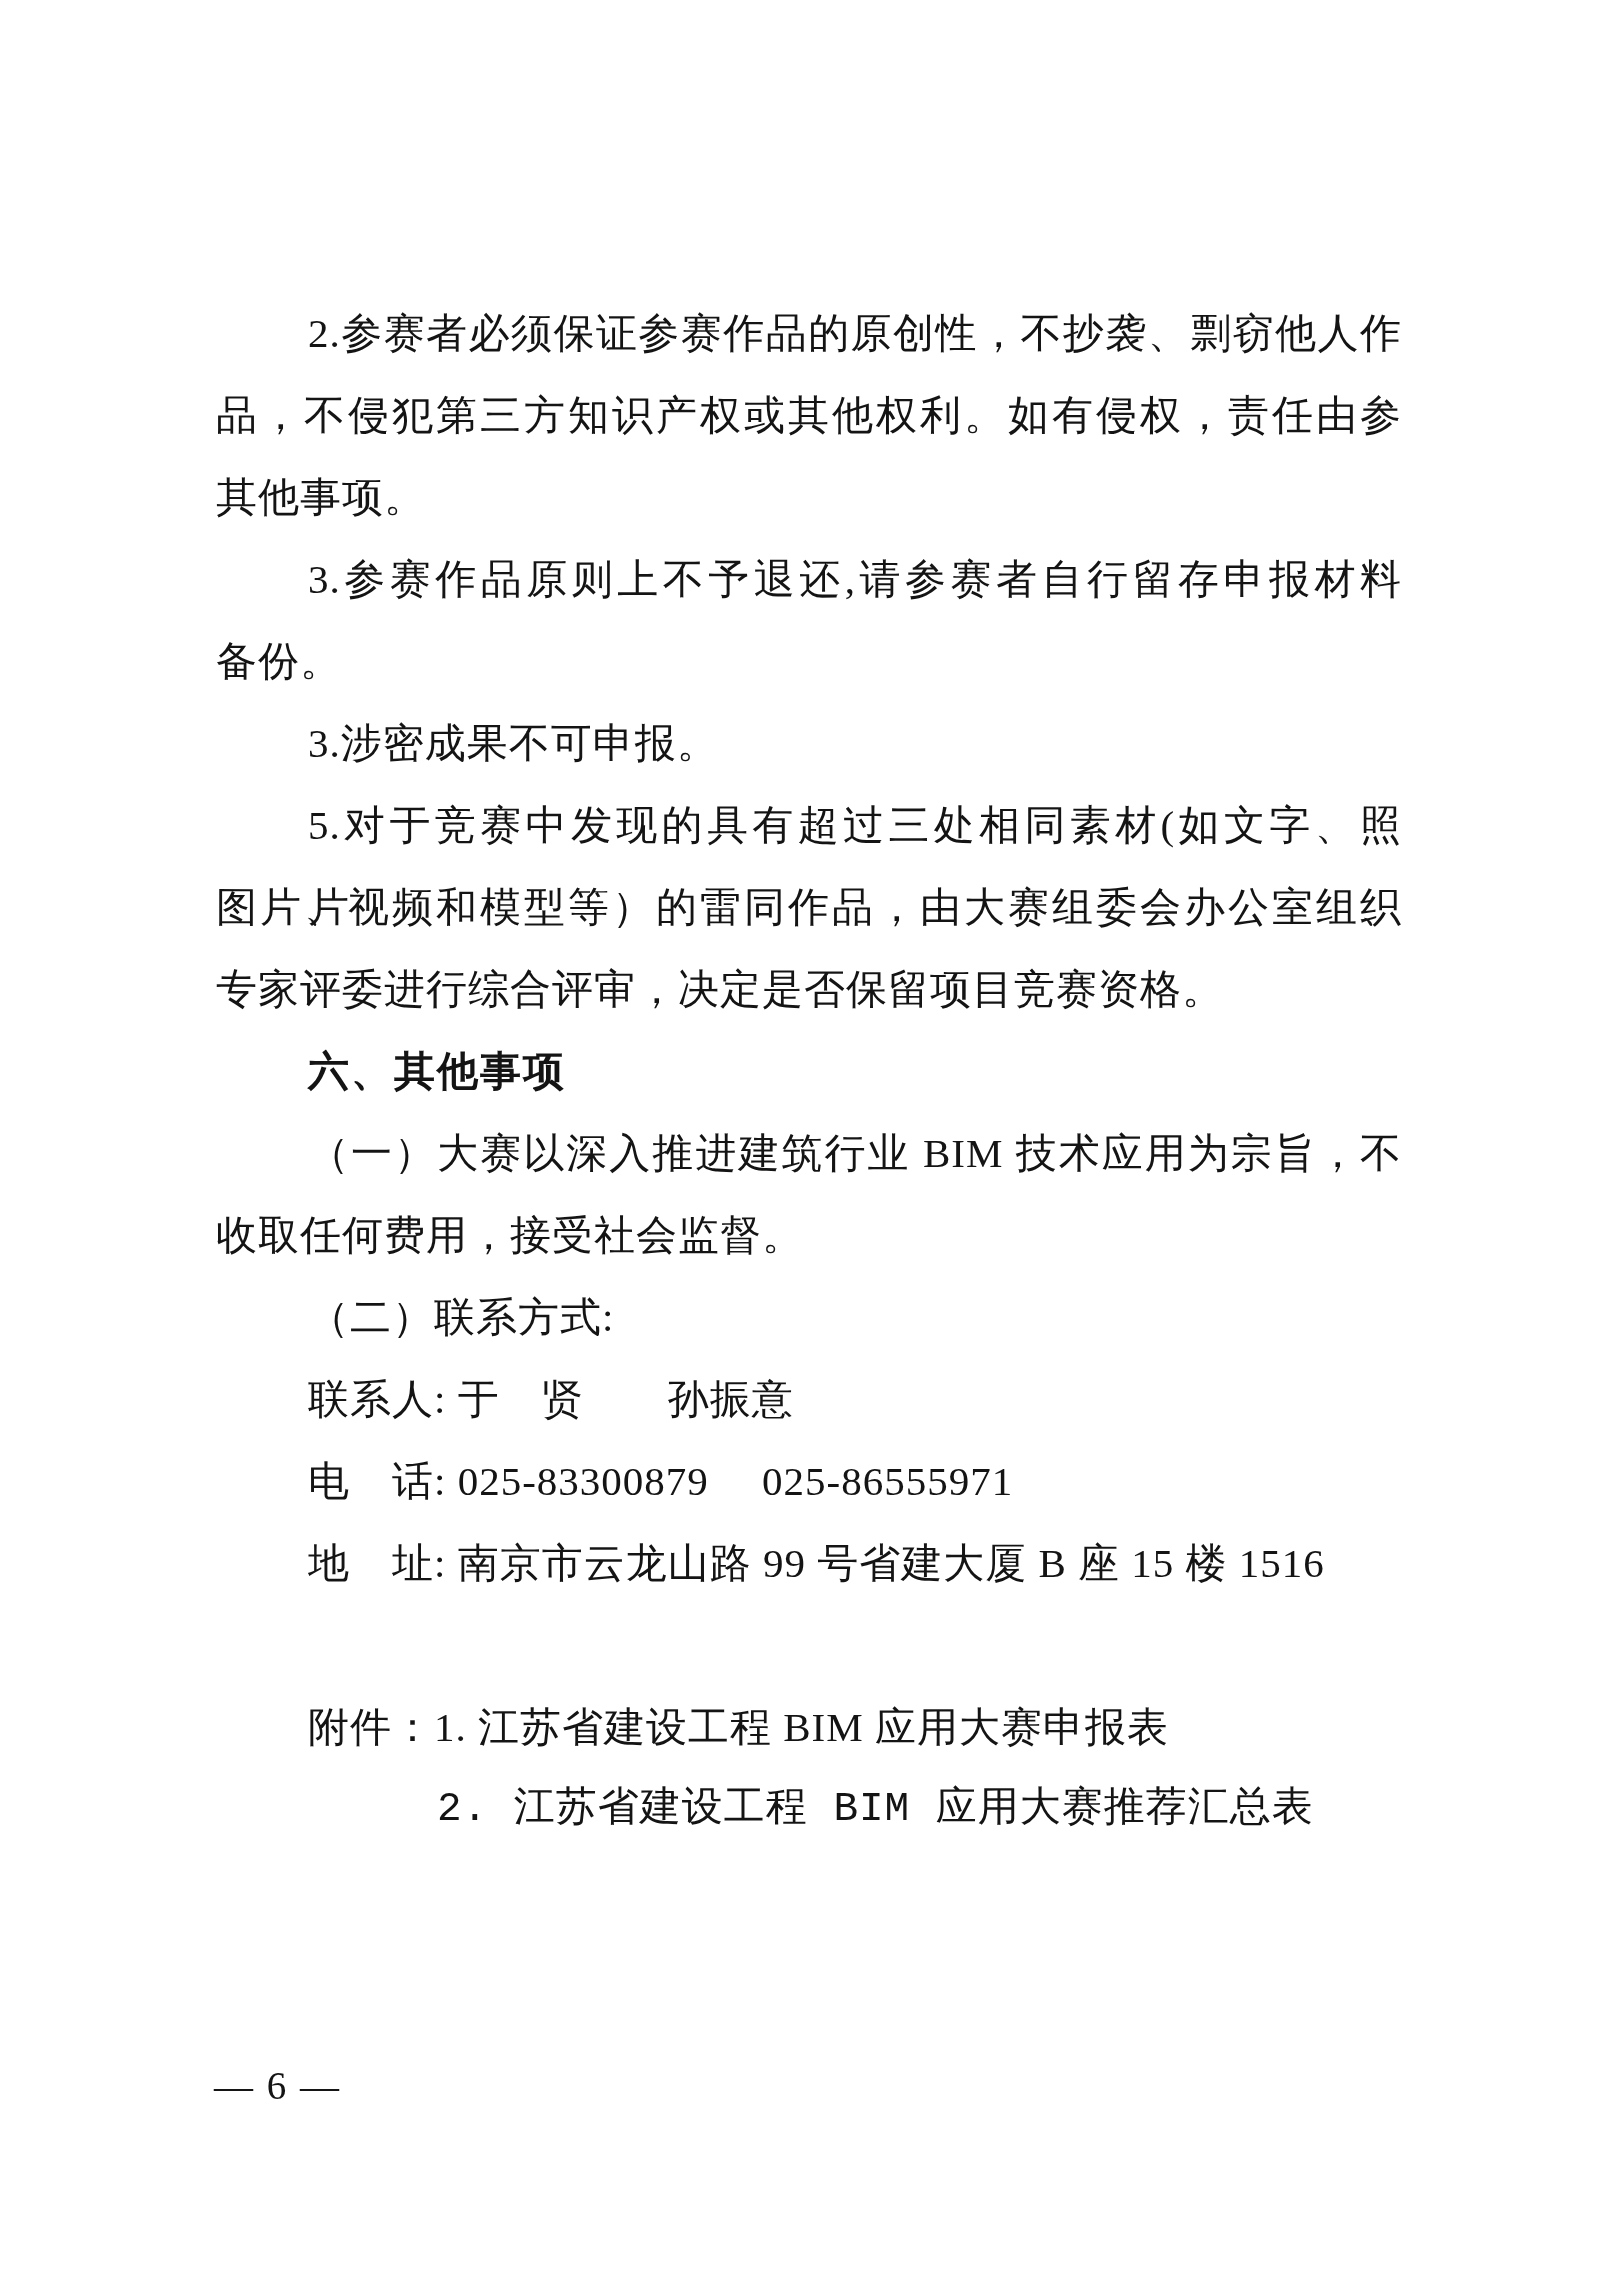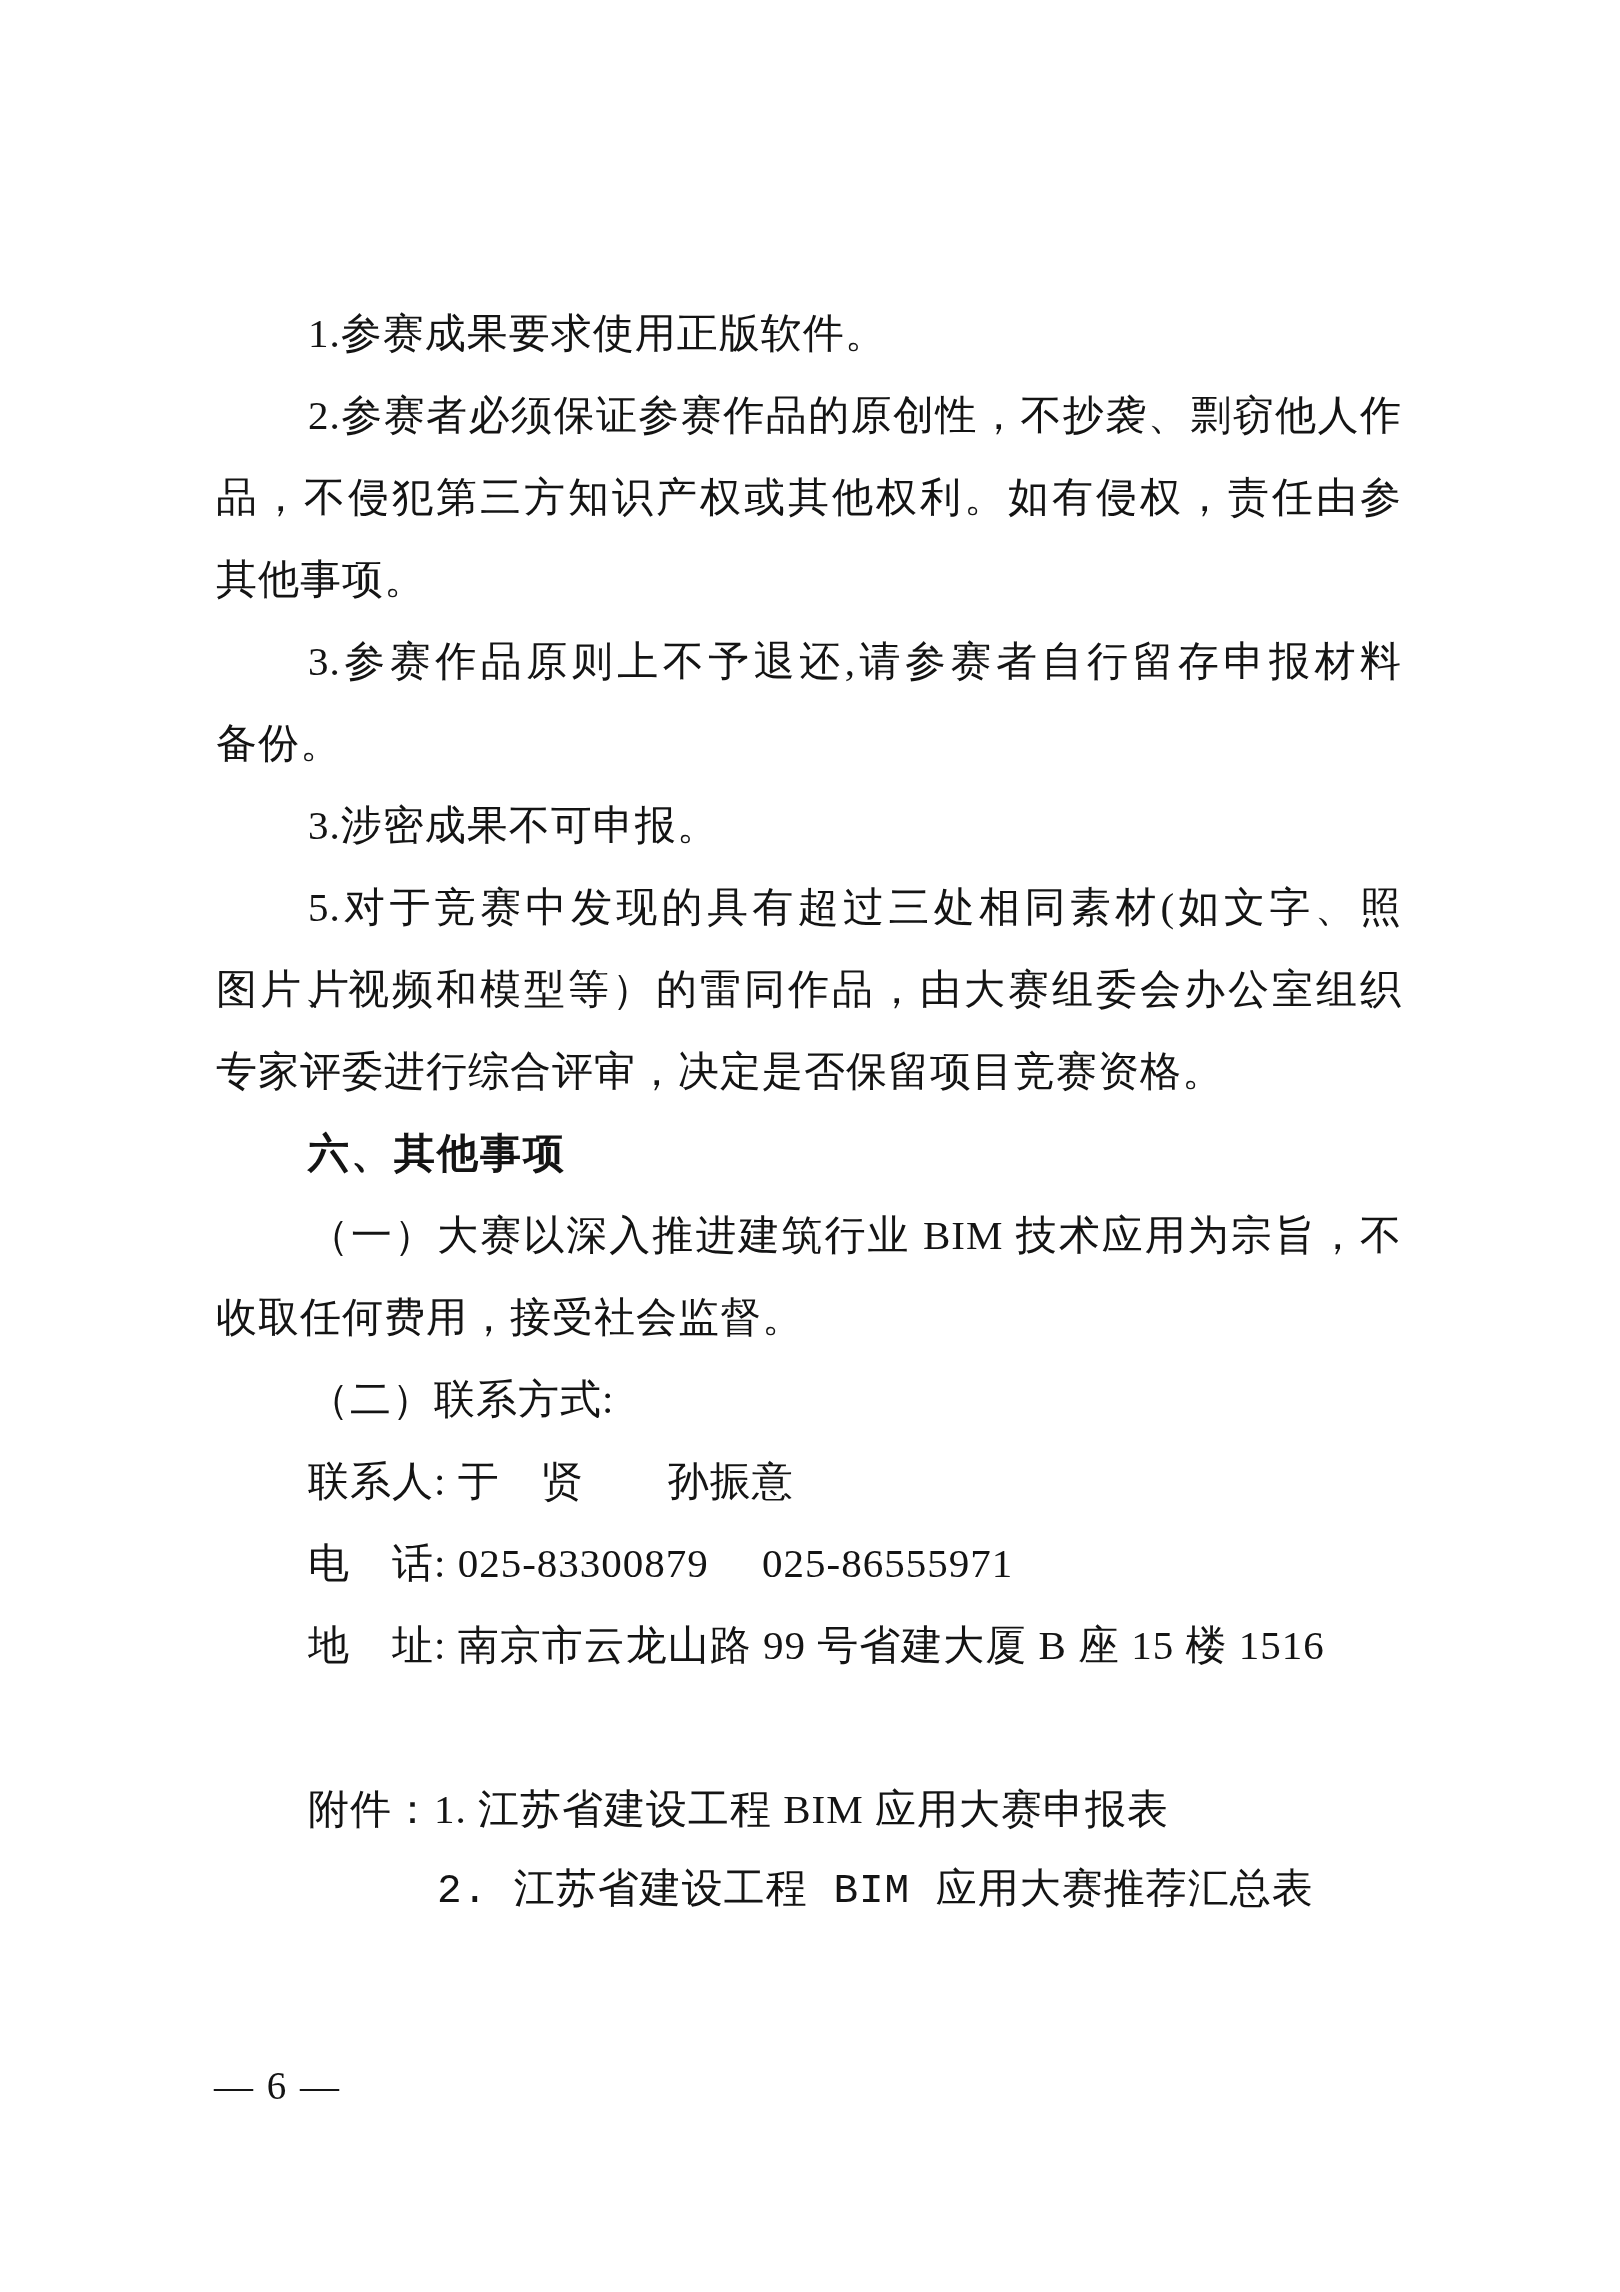--- a/index.html
+++ b/index.html
@@ -59,21 +59,20 @@
     line-height: 59px;
     letter-spacing: 2px;
     color: #141414;
   }
 </style>
 </head>
 <body>
 
 <div class="page">
   <div class="body-text">
-    <div class="ln ind">1.参赛成果要求使用正版软件。</div>
     <div class="ln ind fill">2.参赛者必须保证参赛作品的原创性，不抄袭、剽窃他人作</div>
     <div class="ln fill">品，不侵犯第三方知识产权或其他权利。如有侵权，责任由参</div>
     <div class="ln">其他事项。</div>
     <div class="ln ind fill">3.参赛作品原则上不予退还,请参赛者自行留存申报材料</div>
     <div class="ln">备份。</div>
     <div class="ln ind">3.涉密成果不可申报。</div>
     <div class="ln ind fill">5.对于竞赛中发现的具有超过三处相同素材(如文字、照片、</div>
     <div class="ln fill">图片、视频和模型等）的雷同作品，由大赛组委会办公室组织</div>
     <div class="ln">专家评委进行综合评审，决定是否保留项目竞赛资格。</div>
     <div class="ln ind bold-sans">六、其他事项</div>

